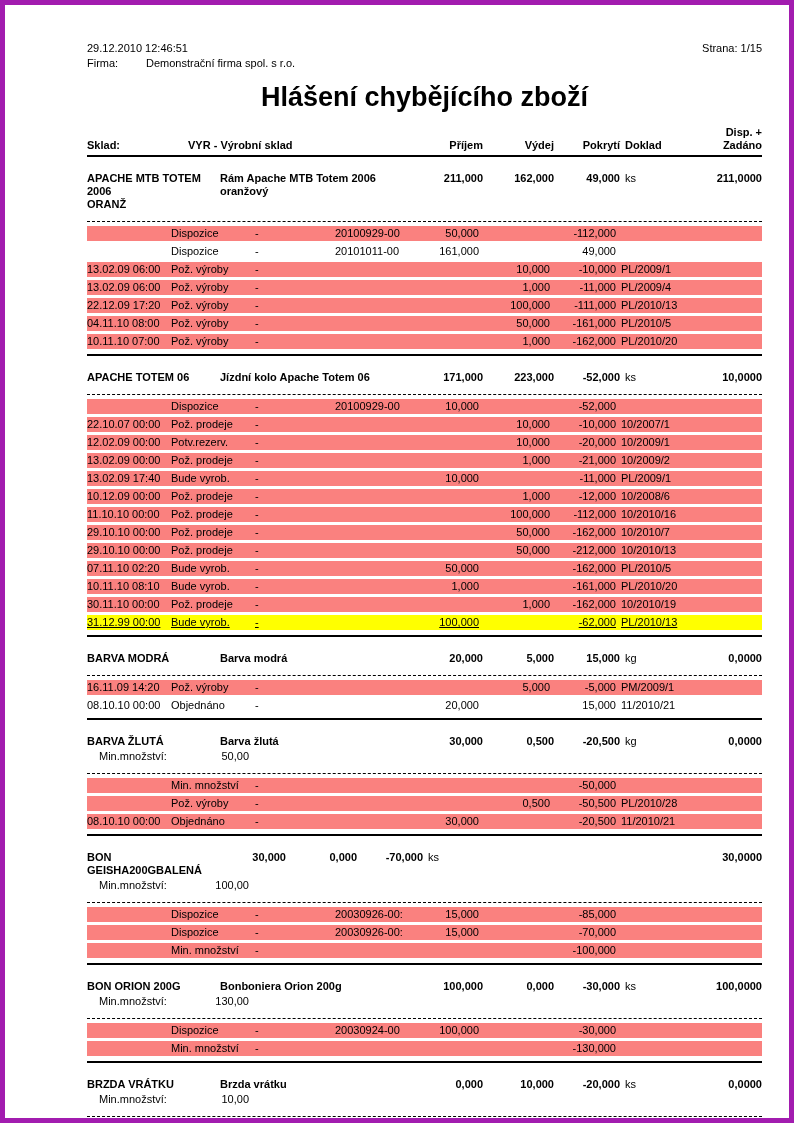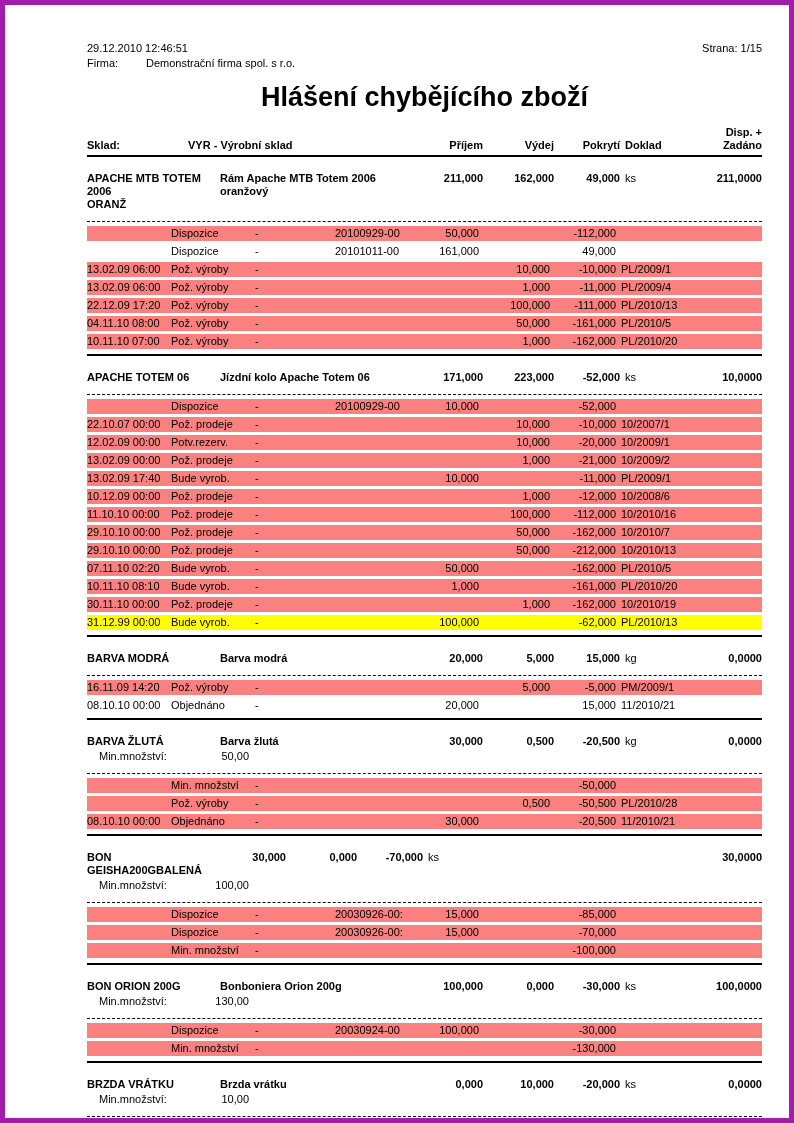--- a/index.html
+++ b/index.html
@@ -50,21 +50,21 @@
 
   .min-row{display:flex;margin-top:2px;line-height:13px;gap:24px;}
   .min-label{margin-left:12px;width:88px;}
   .min-value{width:38px;text-align:right;}
 
   .dashed{border-top:1px dashed #000;margin:10px 0 4px 0;height:0;}
 
   
   .drow{display:flex;align-items:center;height:15px;margin-bottom:3px;line-height:13px;}
   .drow.red{background:var(--row-red);}
-  .drow.yellow{background:var(--row-yellow);}
+  .drow.yellow{background:var(--row-yellow);text-decoration:underline;}
   .drow.white{background:transparent;}
   .c-date{width:84px;white-space:nowrap;}
   .c-type{width:84px;white-space:nowrap;}
   .c-dash{width:30px;}
   .c-doc{width:128px;box-sizing:border-box;padding-left:50px;text-align:left;white-space:nowrap;}
 
   .section{border-bottom:2px solid var(--line);padding-bottom:2px;margin-bottom:8px;}
   .section.last{border-bottom:none;}
 </style>
 </head>

